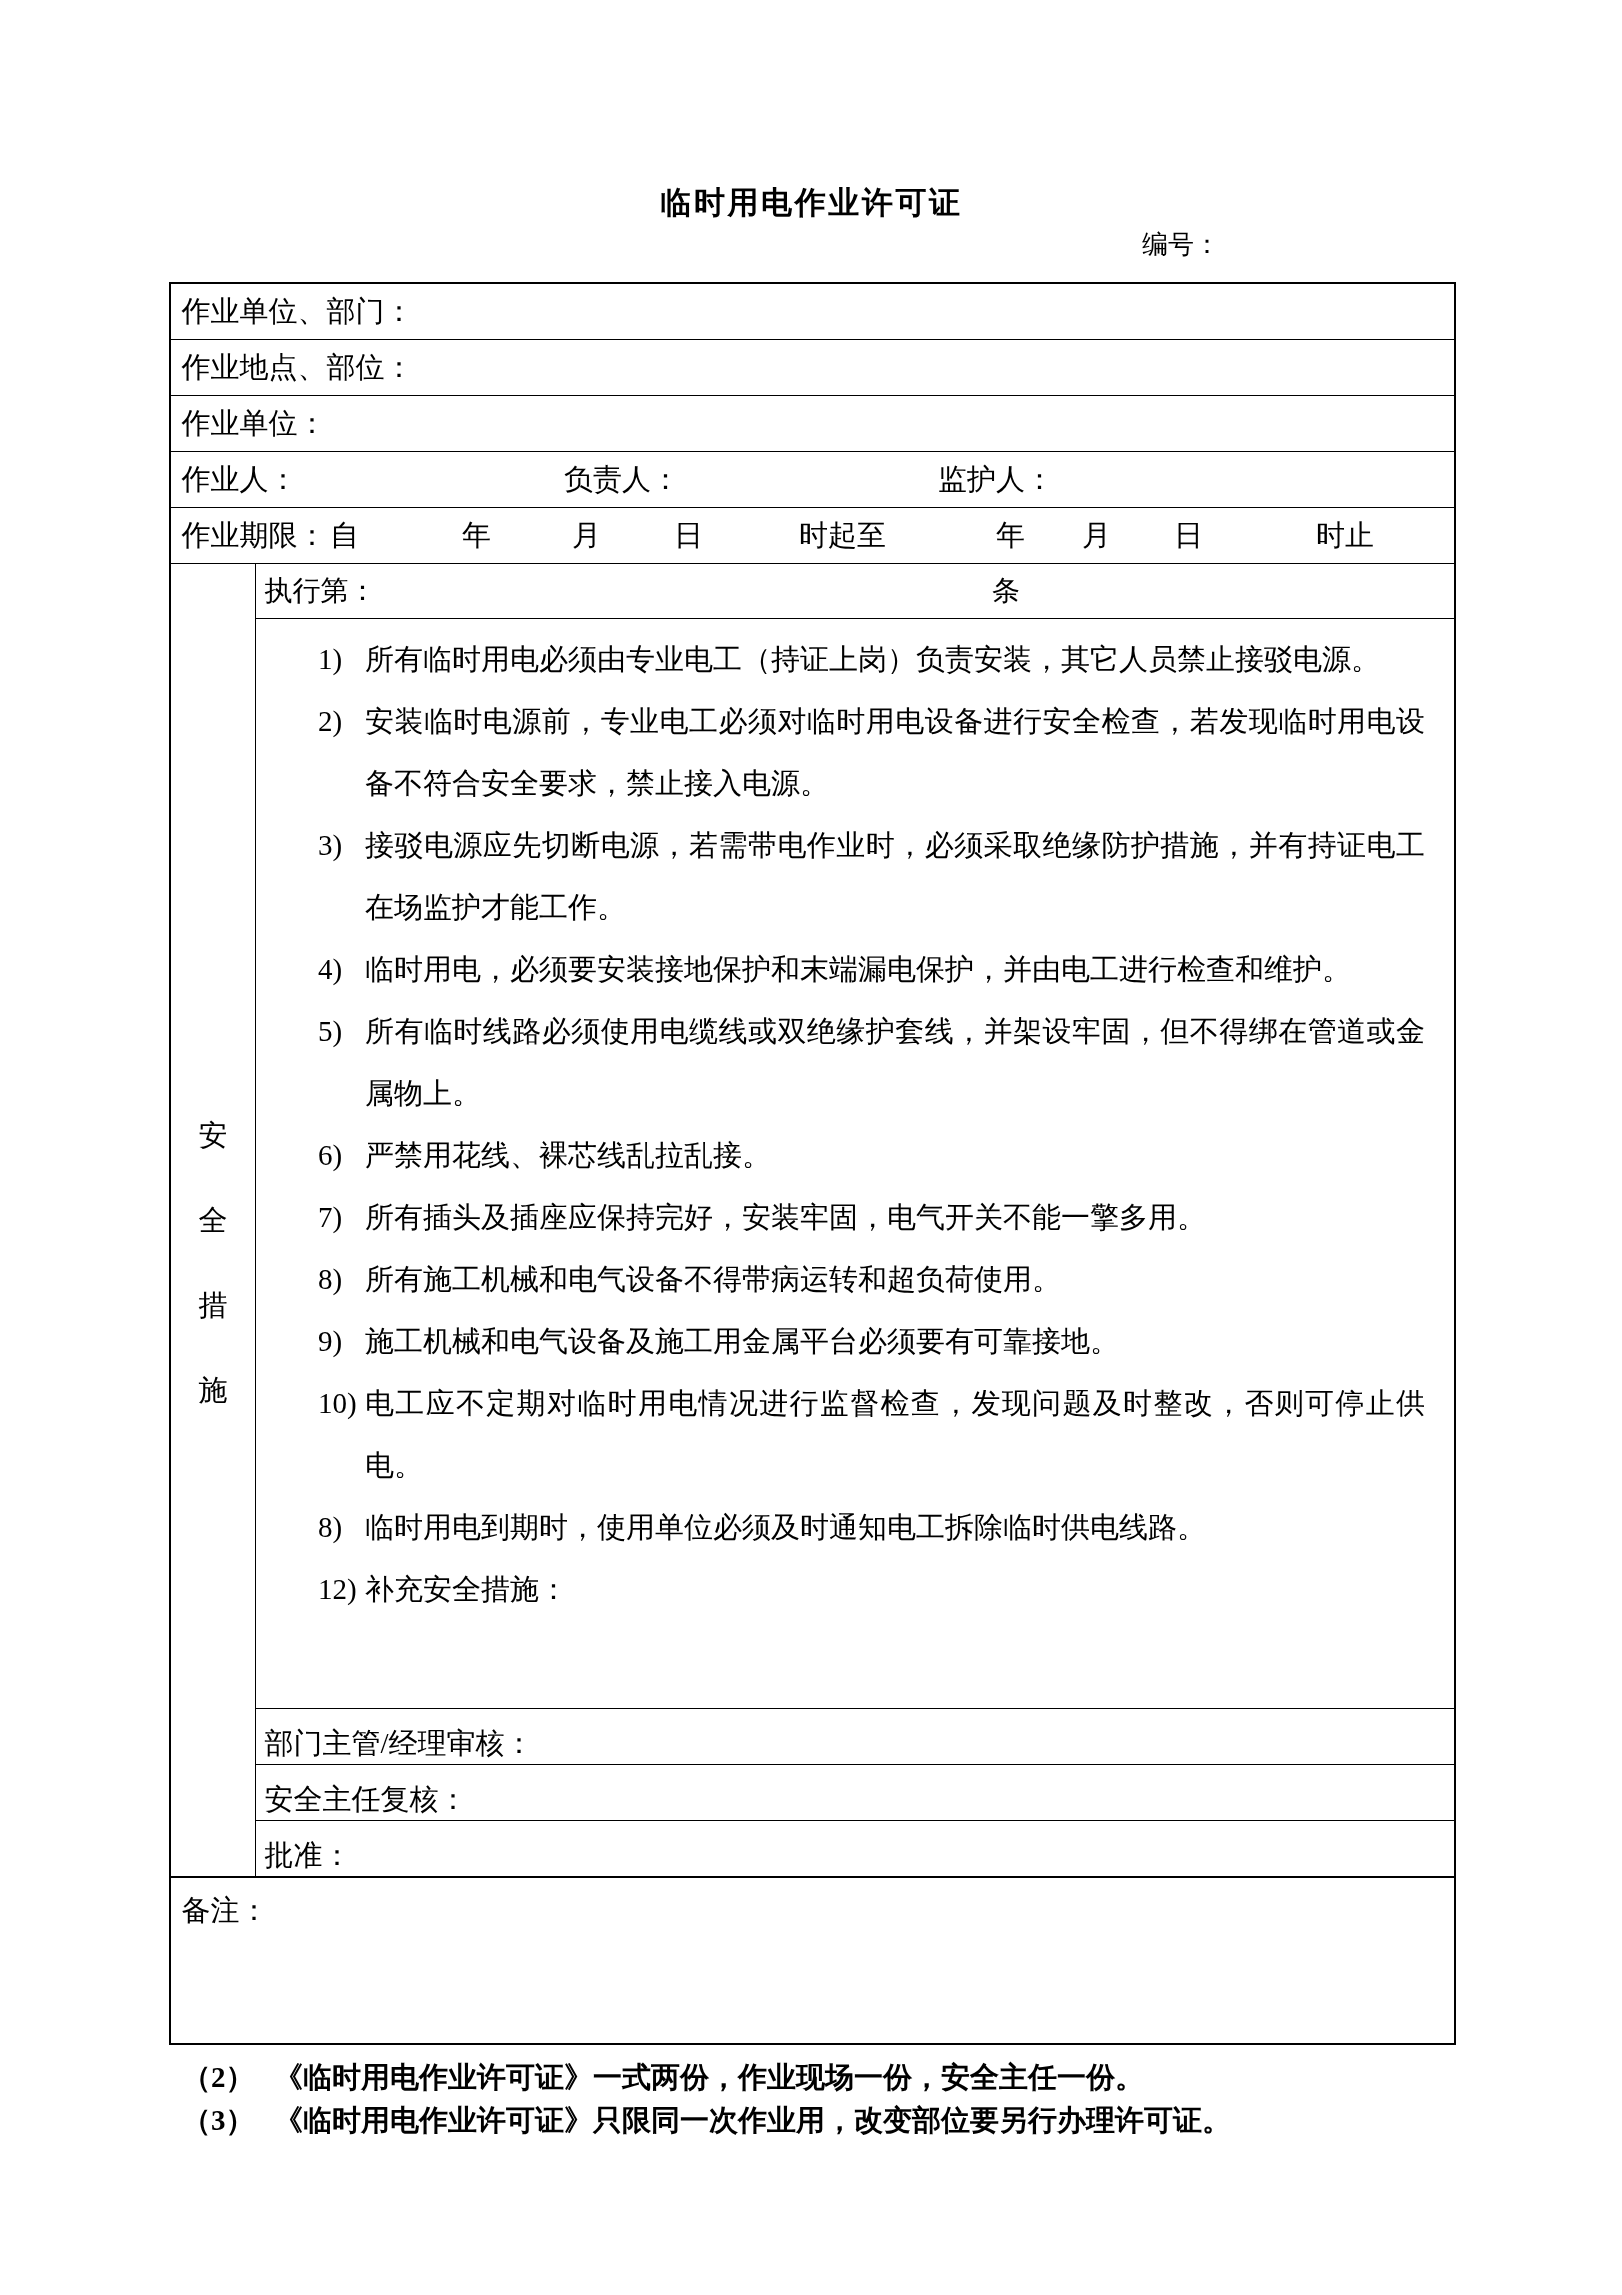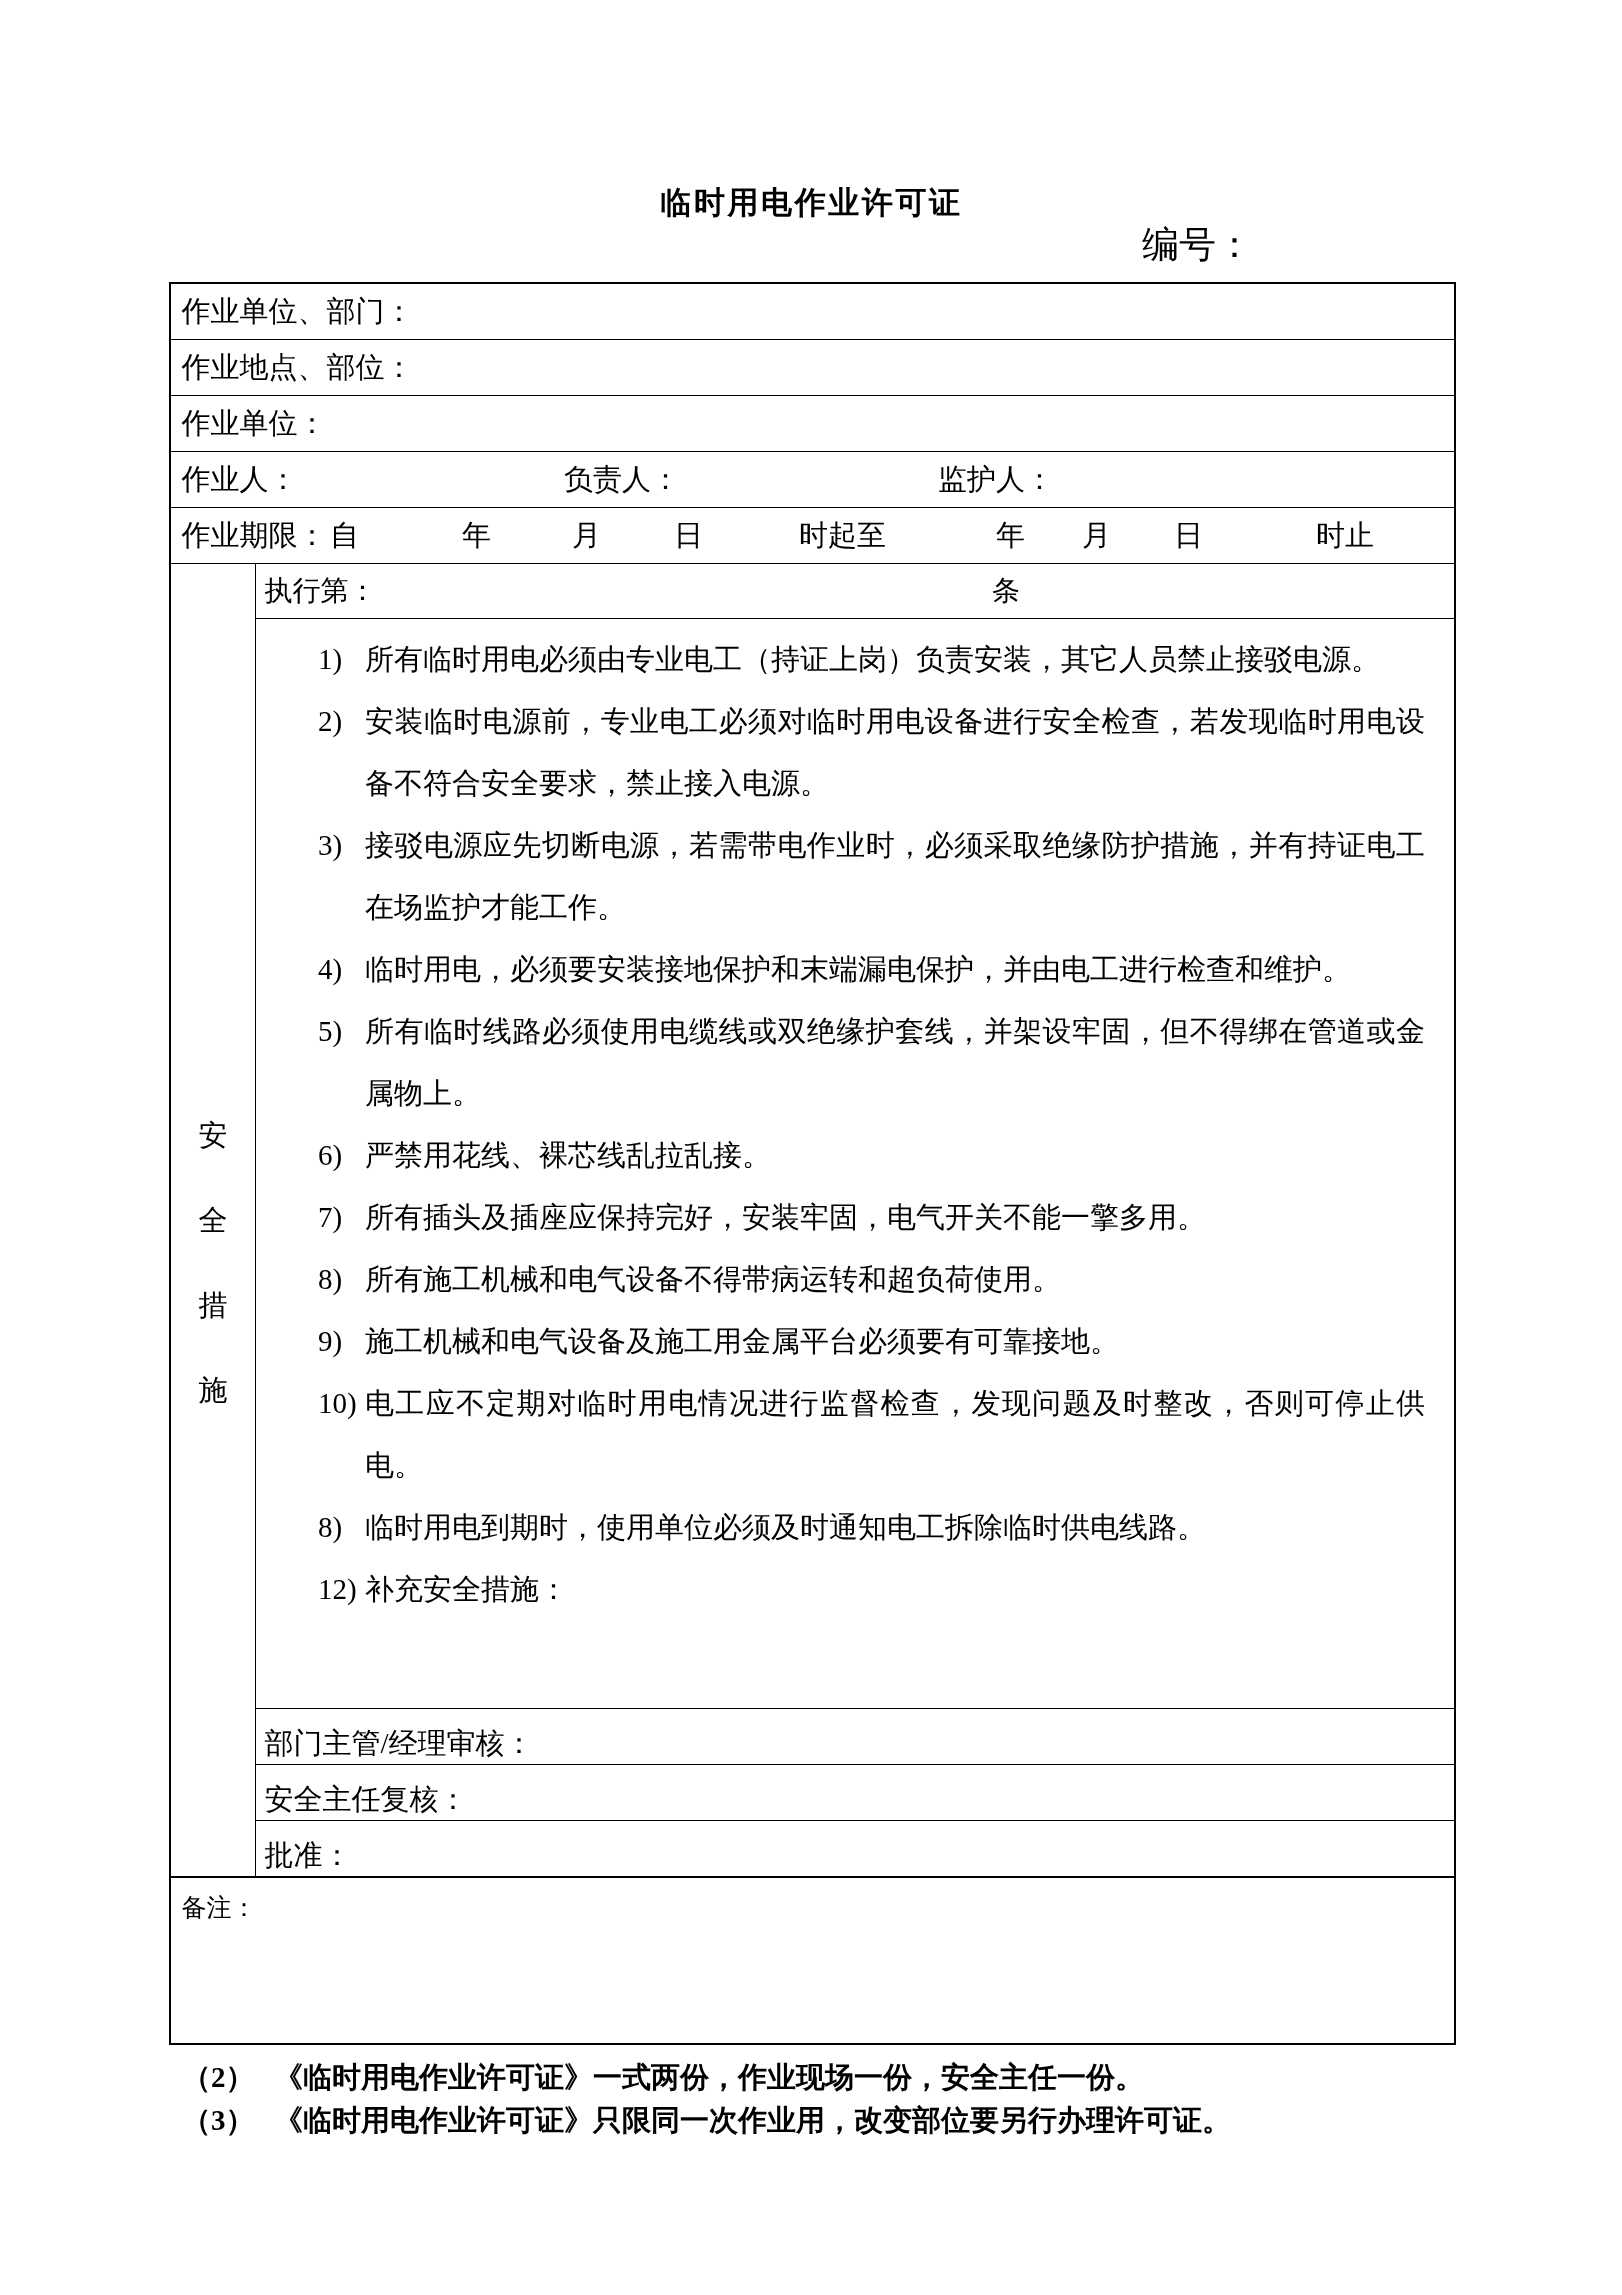--- a/index.html
+++ b/index.html
@@ -8,21 +8,21 @@
     font-family:"Liberation Serif","DejaVu Serif",serif;
     -webkit-font-smoothing:antialiased;
   }
   .sheet{position:relative;width:1623px;height:2295px;overflow:hidden;background:#fff;}
   .doc-title{
     margin:185px 0 0 0;text-align:center;
     font-size:31px;font-weight:bold;letter-spacing:2.6px;line-height:1.15;
   }
   .serial-line{
     margin-top:5.2px;height:38px;padding-left:1142px;
-    font-size:37px;line-height:38px;box-sizing:border-box;
+    font-size:26px;line-height:38px;box-sizing:border-box;
   }
   .permit-table{
     margin:18.3px 0 0 169px;width:1287px;
     border:2px solid #000;box-sizing:border-box;background:#fff;
   }
   .b-row{
     box-sizing:border-box;height:56px;border-bottom:1.3px solid #000;
     font-size:29px;display:flex;align-items:center;padding-left:10.5px;
   }
   .b-row.pos{padding-left:0;position:relative;}
@@ -42,21 +42,21 @@
   .measures{box-sizing:border-box;height:1089px;padding:9.2px 0 0 62px;font-size:29px;}
   .m-row{display:flex;line-height:62px;}
   .m-num{width:47px;flex:none;}
   .m-text{width:1060px;text-align:justify;}
   .appr-row{
     box-sizing:border-box;height:56px;border-top:1.3px solid #000;
     font-size:29px;display:flex;align-items:flex-end;padding-left:8.5px;
   }
   .remark-row{
     box-sizing:border-box;height:167px;border-top:2px solid #000;
-    font-size:25px;padding:13px 0 0 10.5px;
+    font-size:29px;padding:13px 0 0 10.5px;
   }
   .notes{margin:10.5px 0 0 84px;font-size:29px;font-weight:bold;}
   .note-row{display:flex;line-height:43px;}
   .note-label{width:98px;flex:none;}
   .note-num{width:92px;flex:none;}
   .note-text{flex:1;min-width:0;}
 </style>
 </head>
 <body>
 

